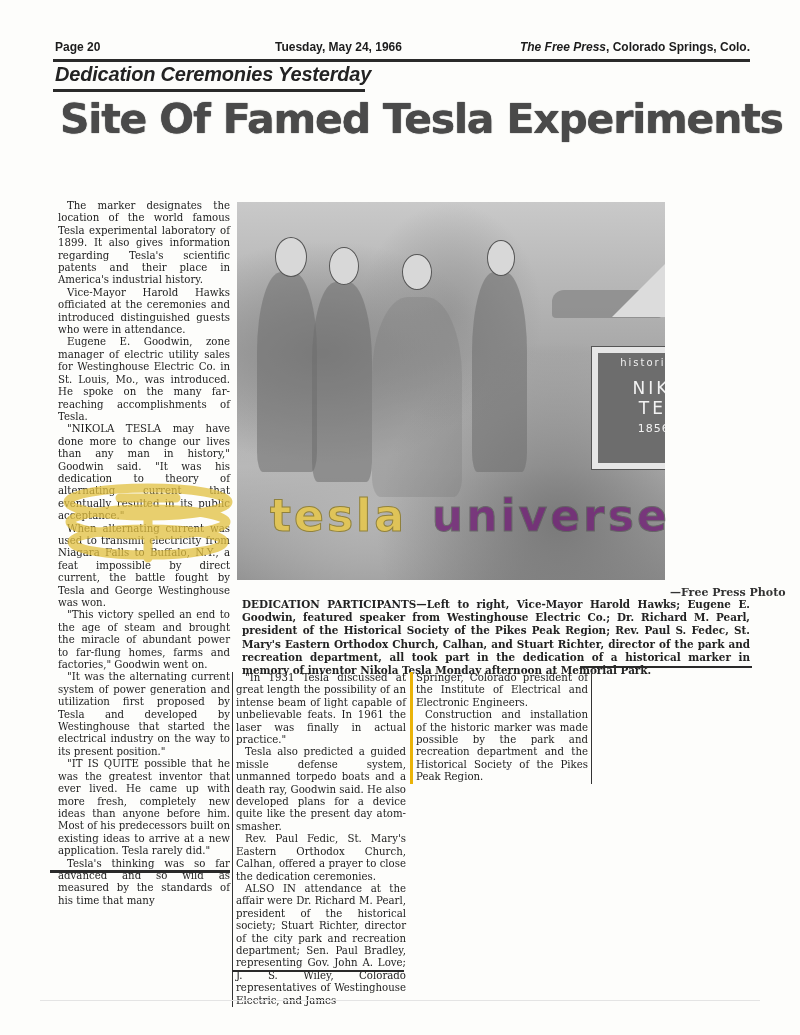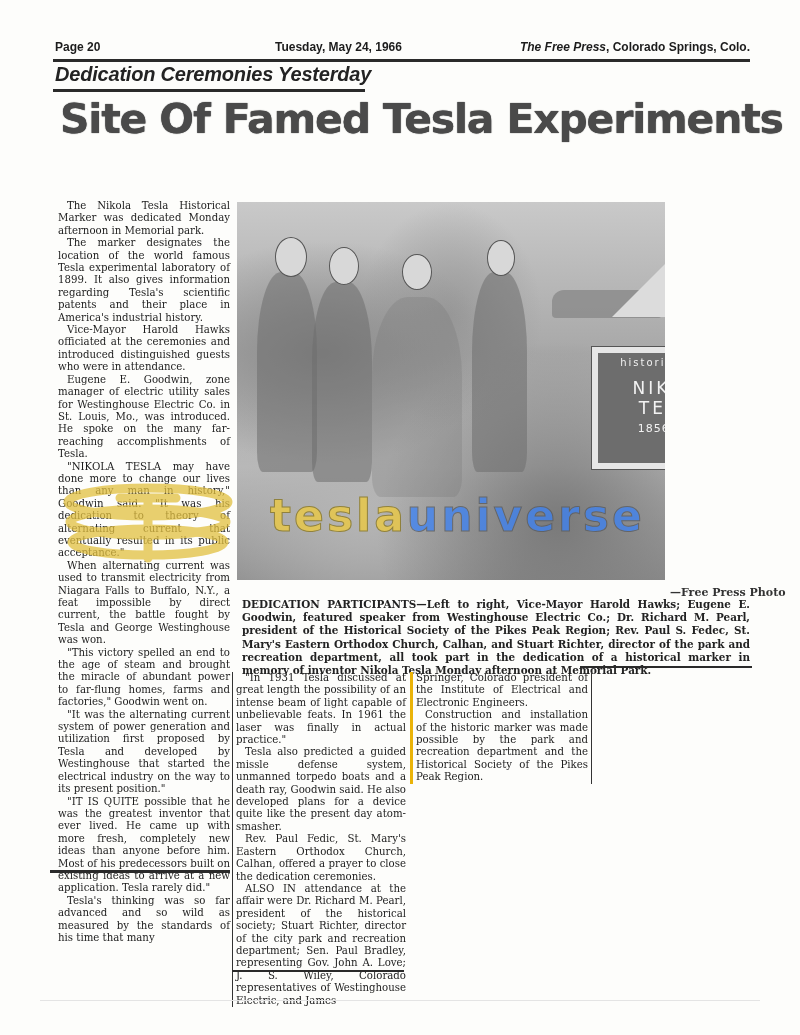--- a/index.html
+++ b/index.html
@@ -38,21 +38,21 @@
   .sign div { color:#f2f2f2; text-align:center; font-family:"DejaVu Sans", sans-serif; }
   .sign .small { font-size:10px; letter-spacing:2px; margin-top:4px; }
   .sign .to { font-size:9px; }
   .sign .big { font-size:17px; letter-spacing:3px; line-height:20px; }
   .sign .yrs { font-size:11px; letter-spacing:1px; margin-top:4px; }
   .roof { position:absolute; left:375px; top:55px; width:0; height:0; border-left:60px solid transparent; border-right:60px solid transparent; border-bottom:60px solid #dcdcdc; }
   .car { position:absolute; left:315px; top:88px; width:110px; height:28px; background:#8a8a8a; border-radius:12px 20px 4px 4px; opacity:.8; }
   .wm-logo { left:60px; top:478px; width:176px; height:86px; }
   .wm-text { left:270px; top:490px; font-family:"DejaVu Sans", sans-serif; font-size:44px; font-weight:bold; letter-spacing:3px; }
   .wm-text .t1 { color:#e8c84a; opacity:.85; -webkit-text-stroke:1px #8b7a2a; }
-  .wm-text .t2 { color:#3b82f6; opacity:.75; -webkit-text-stroke:1px #5a5a5a; margin-left:0; }
+  .wm-text .t2 { color:#701a75; opacity:.75; -webkit-text-stroke:1px #5a5a5a; margin-left:25px; }
   .credit { left:670px; top:586px; font-size:11px; font-weight:bold; color:#333; }
   .caption { left:242px; top:598px; width:508px; font-size:10.4px; line-height:13.2px; font-weight:bold; text-align:justify; color:#222; }
   .cap-rule { left:580px; top:666px; width:172px; height:2px; background:#2a2a2a; }
   .bottom-smudge { left:40px; top:1000px; width:720px; height:1px; background:#e4e4e4; }
 </style>
 </head>
 <body>
 
 <div class="abs masthead">
   <span class="page">Page 20</span>
@@ -62,21 +62,20 @@
 <div class="abs rule1"></div>
 
 <div class="abs kicker">Dedication Ceremonies Yesterday</div>
 <div class="abs rule2"></div>
 
 <div class="abs headline">
   <div>Site Of Famed Tesla Experiments</div>
 </div>
 
 <div class="abs col col1">
-  <p>The Nikola Tesla Historical Marker was dedicated Monday afternoon in Memorial park.</p>
   <p>The marker designates the location of the world famous Tesla experimental laboratory of 1899. It also gives information regarding Tesla's scientific patents and their place in America's industrial history.</p>
   <p>Vice-Mayor Harold Hawks officiated at the ceremonies and introduced distinguished guests who were in attendance.</p>
   <p>Eugene E. Goodwin, zone manager of electric utility sales for Westinghouse Electric Co. in St. Louis, Mo., was introduced. He spoke on the many far-reaching accomplishments of Tesla.</p>
   <p>"NIKOLA TESLA may have done more to change our lives than any man in history," Goodwin said. "It was his dedication to theory of alternating current that eventually resulted in its public acceptance."</p>
   <p>When alternating current was used to transmit electricity from Niagara Falls to Buffalo, N.Y., a feat impossible by direct current, the battle fought by Tesla and George Westinghouse was won.</p>
   <p>"This victory spelled an end to the age of steam and brought the miracle of abundant power to far-flung homes, farms and factories," Goodwin went on.</p>
   <p>"It was the alternating current system of power generation and utilization first proposed by Tesla and developed by Westinghouse that started the electrical industry on the way to its present position."</p>
   <p>"IT IS QUITE possible that he was the greatest inventor that ever lived. He came up with more fresh, completely new ideas than anyone before him. Most of his predecessors built on existing ideas to arrive at a new application. Tesla rarely did."</p>
   <p>Tesla's thinking was so far advanced and so wild as measured by the standards of his time that many</p>
 </div>

